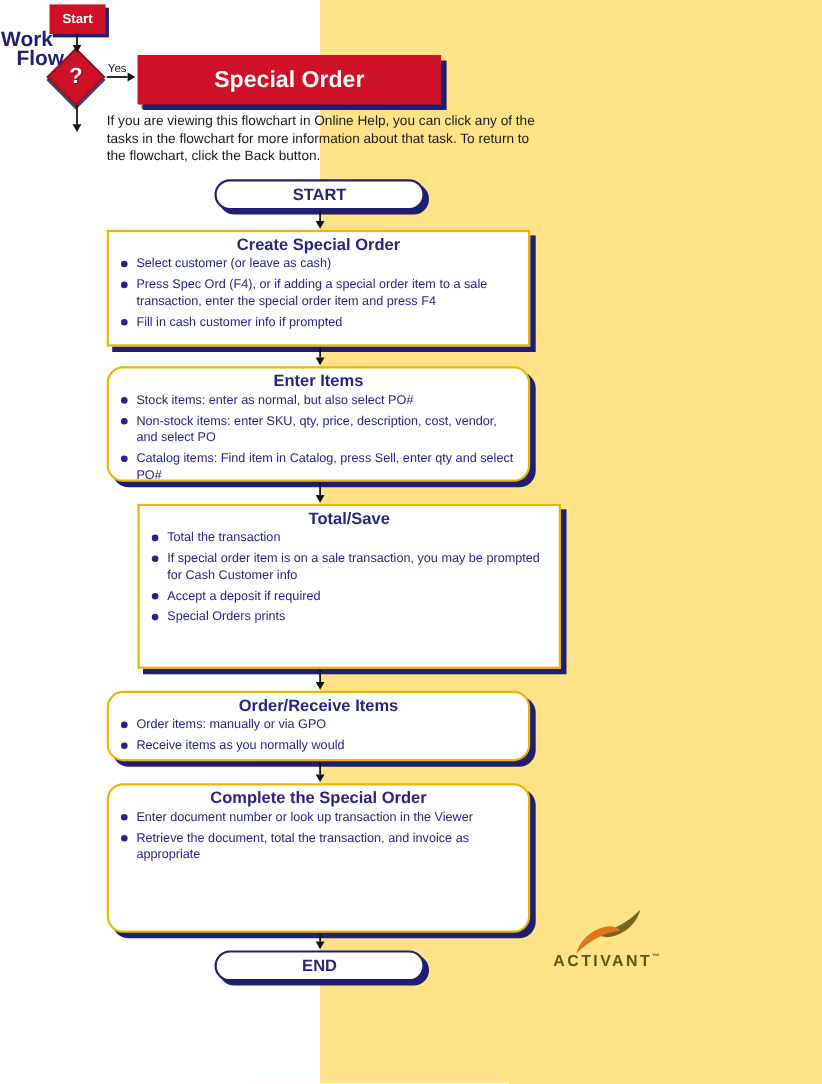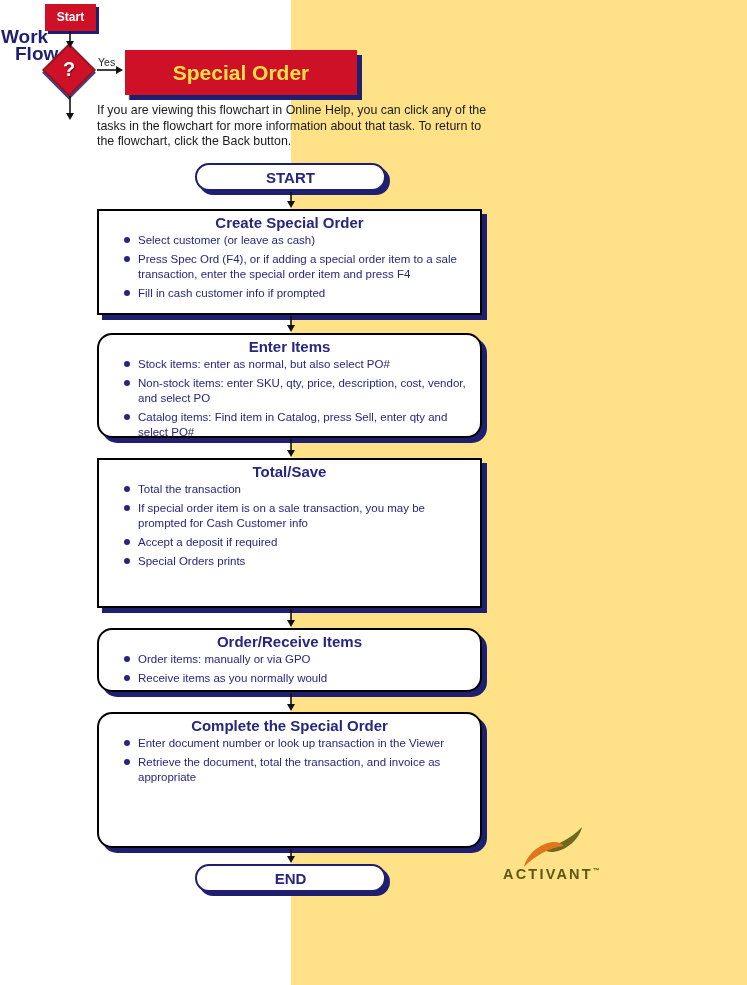--- a/index.html
+++ b/index.html
@@ -63,24 +63,24 @@
     position: absolute;
     font-size: 10.5px;
     color: #222;
   }
   .label-yes { left: 98px; top: 56px; }
   .label-no  { left: 92px; top: 90px; margin-left: 36px; }
   
   .banner {
     position: absolute;
     left: 125px; top: 50px;
-    width: 232px; height: 45px;
+    width: 276px; height: 45px;
     background: #CE1126;
     box-shadow: 5px 5px 0 #1F1F72;
-    color: #fde047;
+    color: #ffffff;
     font-weight: bold;
     font-size: 21px;
     text-align: center;
     line-height: 45px;
   }
   
   .intro {
     position: absolute;
     left: 97px; top: 103px;
     width: 395px;
@@ -103,40 +103,40 @@
     text-align: center;
     line-height: 25px;
   }
   .pill-start { top: 163px; }
   .pill-end   { top: 864px; }
   .step-box {
     position: absolute;
     left: 97px;
     width: 385px;
     background: #fff;
-    border: 2px solid #000000;
+    border: 2px solid #eab308;
     box-shadow: 5px 5px 0 #1F1F72;
   }
   .rounded { border-radius: 15px; }
   .box-create   { top: 209px; height: 106px; }
   .box-enter    { top: 333px; height: 105px; }
-  .box-total    { top: 458px; height: 150px; }
+  .box-total    { top: 458px; height: 150px; margin-left: 28px; }
   .box-order    { top: 628px; height: 64px;  }
   .box-complete { top: 712px; height: 136px; }
   .step-title {
     padding-top: 3px;
     text-align: center;
     font-weight: bold;
     font-size: 15px;
     color: #26267F;
   }
   ul.bullets {
     list-style: none;
     margin-top: 2px;
-    padding-left: 39px;
+    padding-left: 25px;
     padding-right: 10px;
   }
   ul.bullets li {
     position: relative;
     font-size: 11.5px;
     line-height: 15px;
     color: #26267F;
     margin-bottom: 4px;
   }
   ul.bullets li::before {

